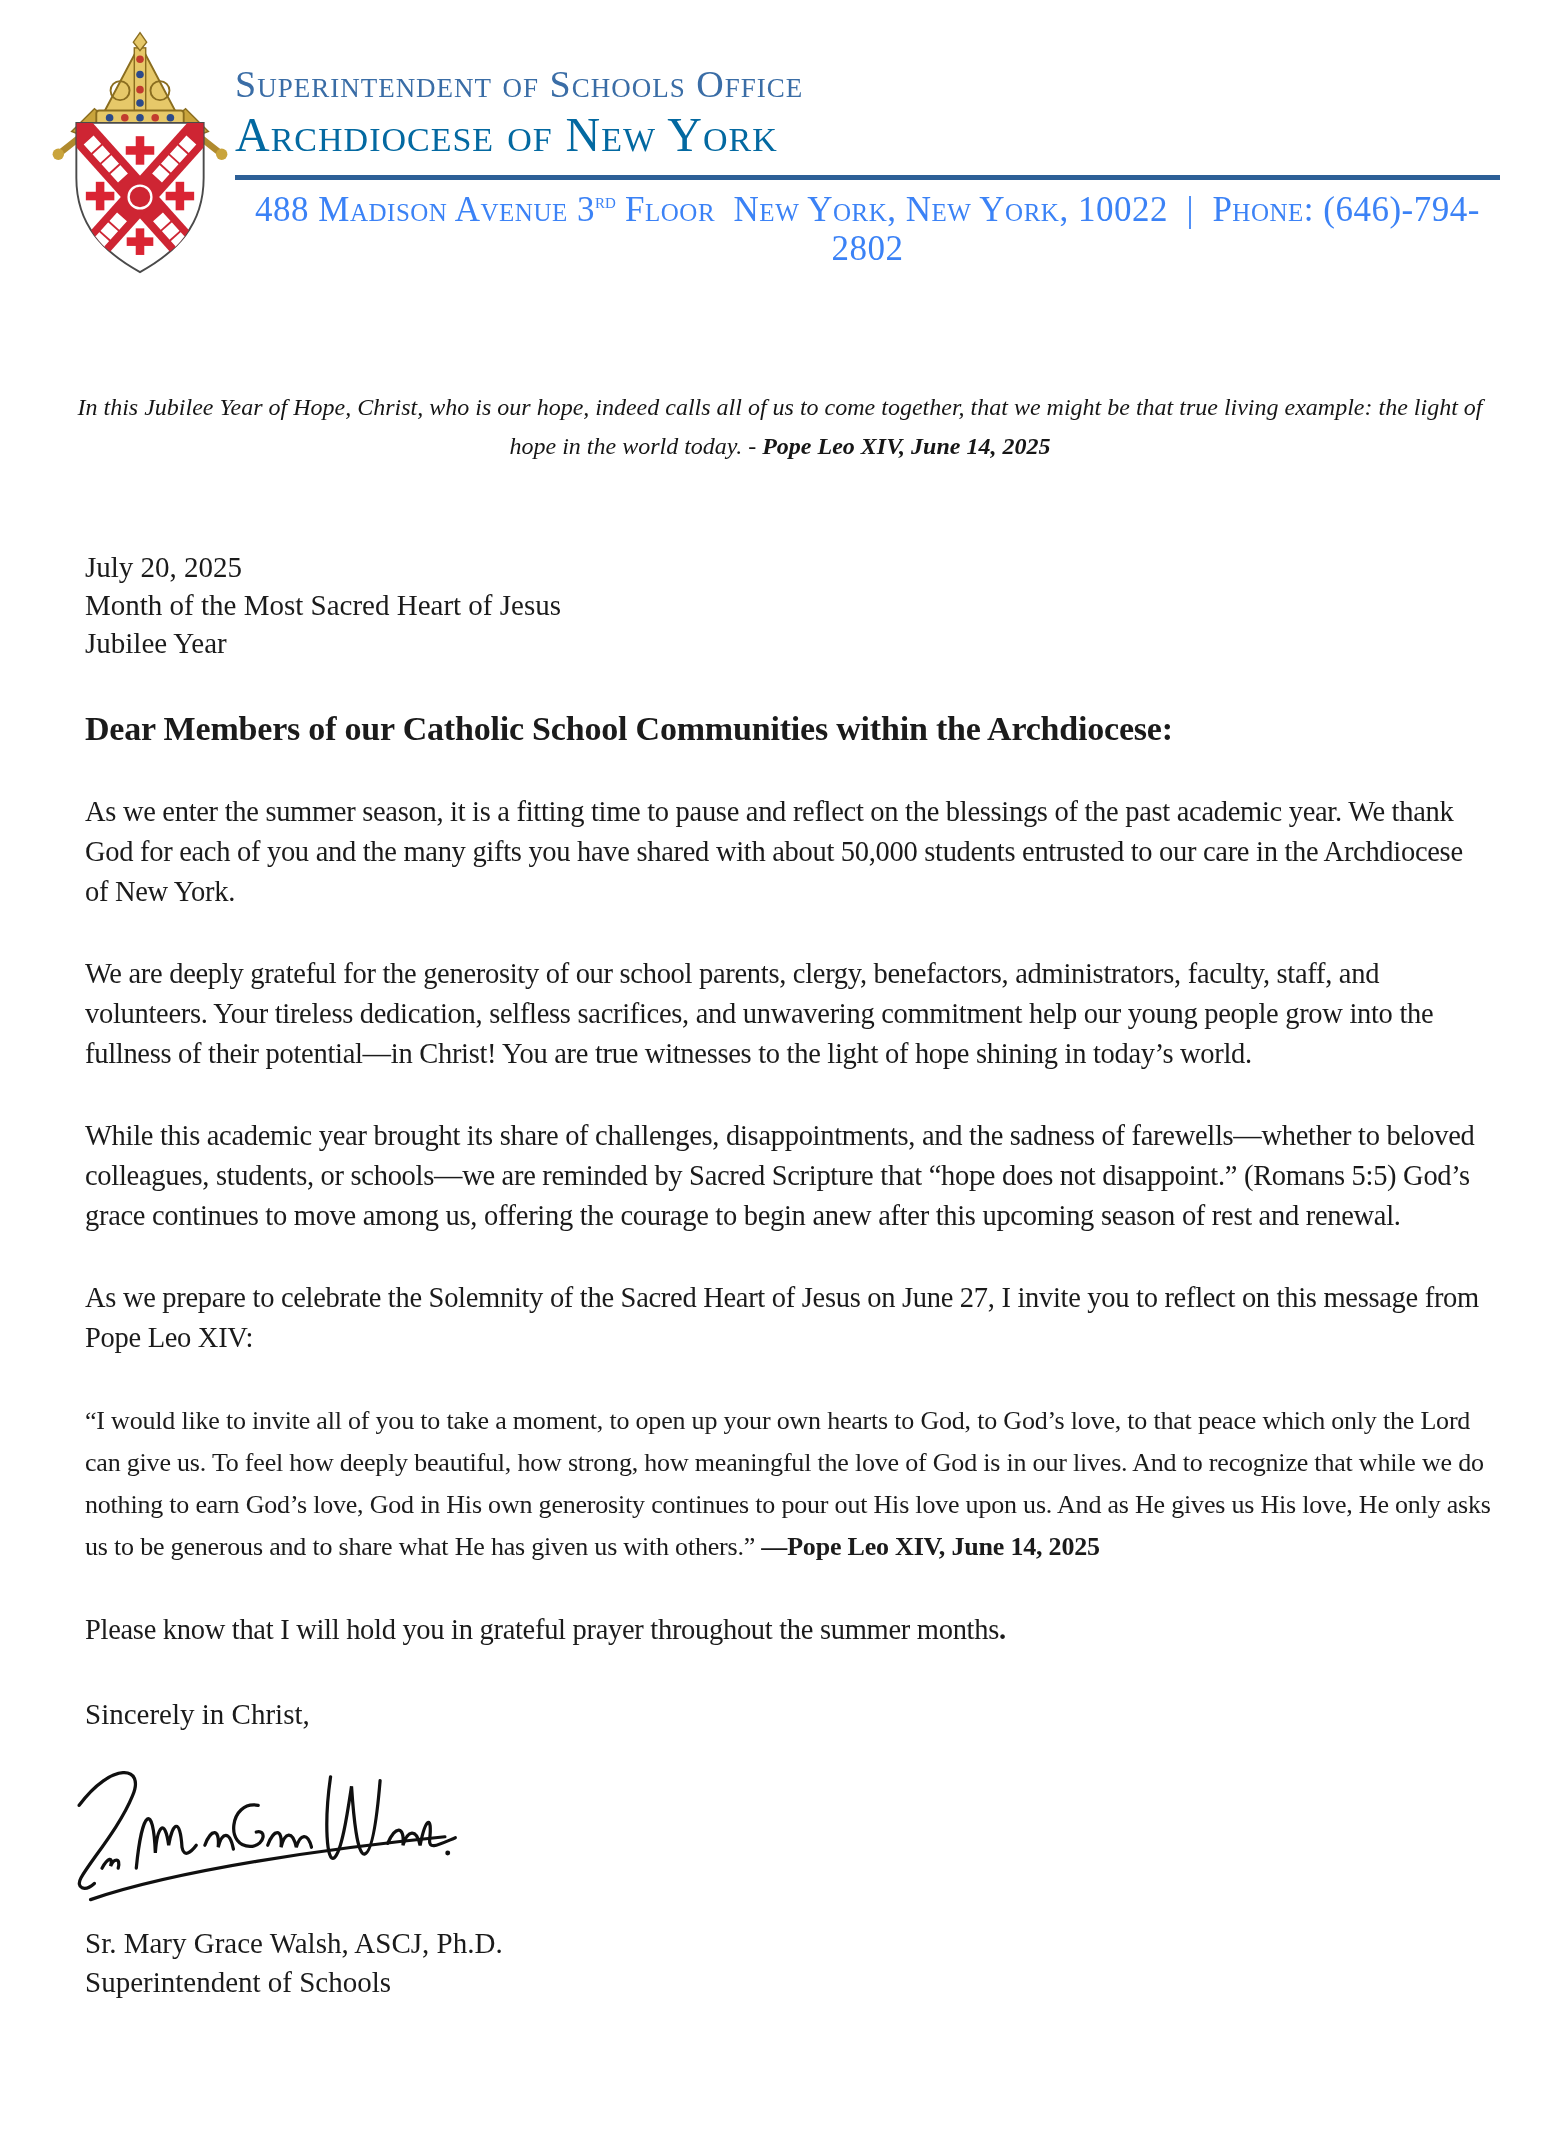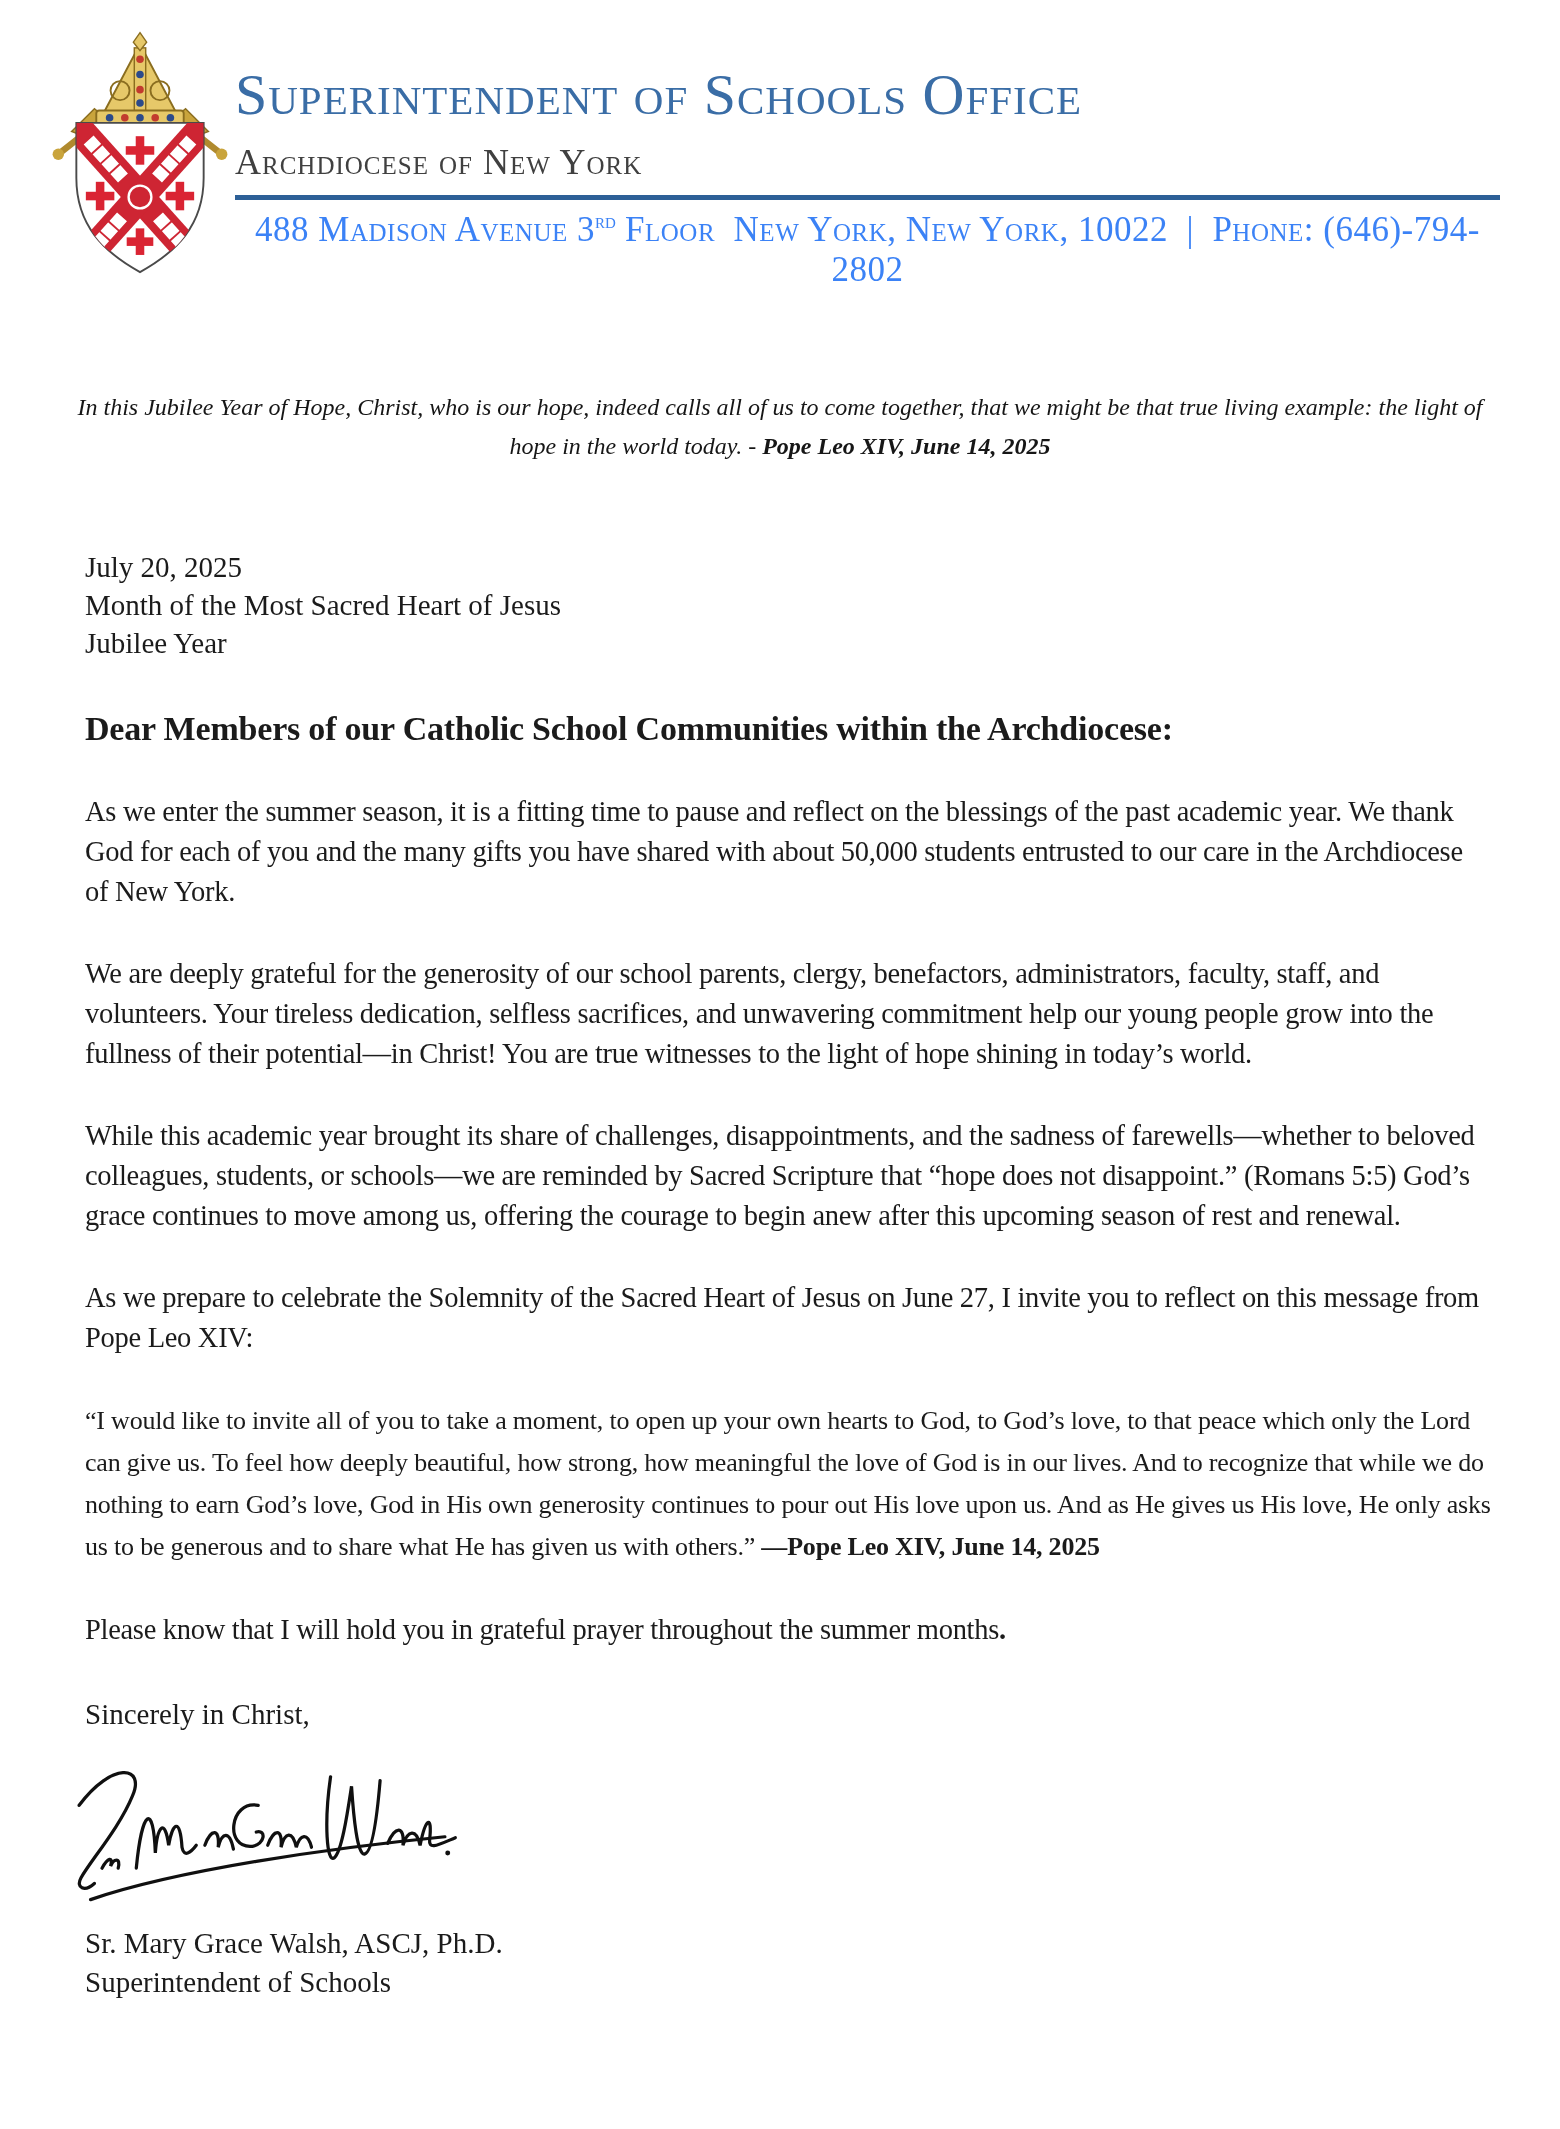--- a/index.html
+++ b/index.html
@@ -11,28 +11,28 @@
     color:#1b1b1b;
     overflow:hidden;
   }
   
   .letterhead{display:flex;padding:28px 60px 0 45px;}
   .crest{width:190px;height:262px;flex:none;}
   .head-col{flex:1;padding-top:36px;min-width:0;}
   .org-title{
     font-variant:small-caps;
     font-weight:normal;
-    font-size:58px;line-height:1.08;
+    font-size:38px;line-height:1.08;
     color:#3a6da6;margin:0;letter-spacing:1px;
   }
   .org-subtitle{
     font-variant:small-caps;
     font-weight:normal;
-    font-size:36px;line-height:1.1;
-    color:#404040;margin:16px 0 0 0;letter-spacing:1px;
+    font-size:48px;line-height:1.1;
+    color:#0369a1;margin:4px 0 0 0;letter-spacing:1px;
   }
   .rule{height:5px;background:#2d6097;margin-top:13px;}
   .address{
     margin-top:9px;
     font-variant:small-caps;
     font-size:35px;color:#3b82f6;
     text-align:center;letter-spacing:0.5px;
     white-space:pre-wrap;
   }
   .address .sup{vertical-align:super;font-size:0.62em;letter-spacing:0;}

